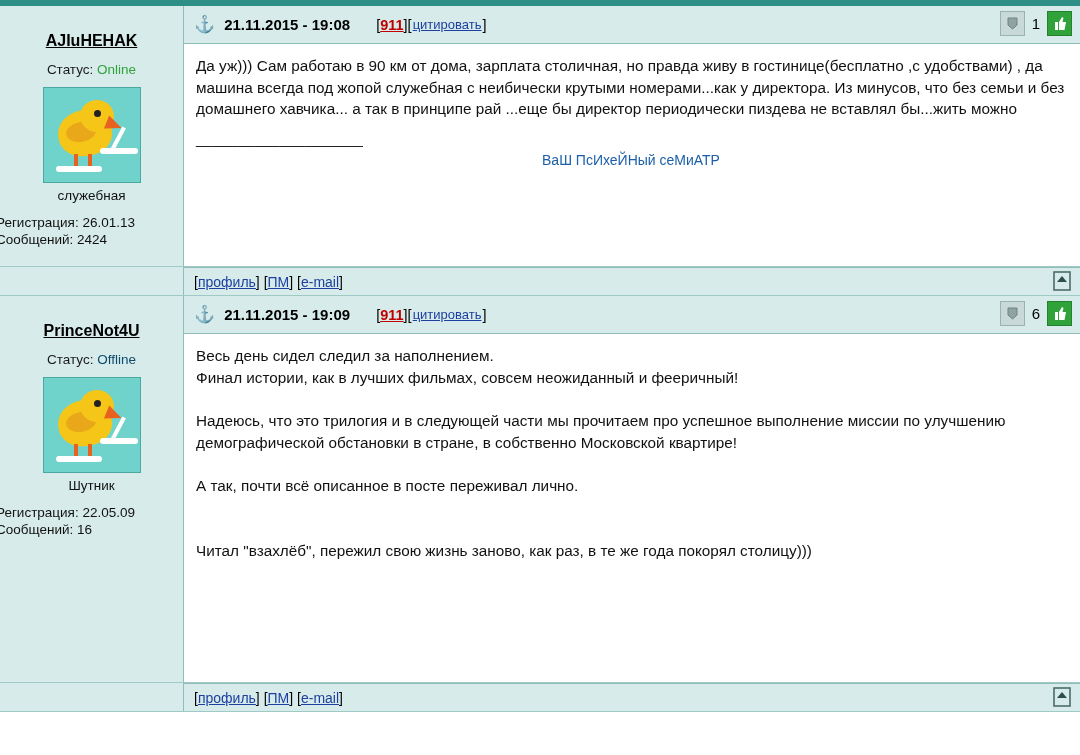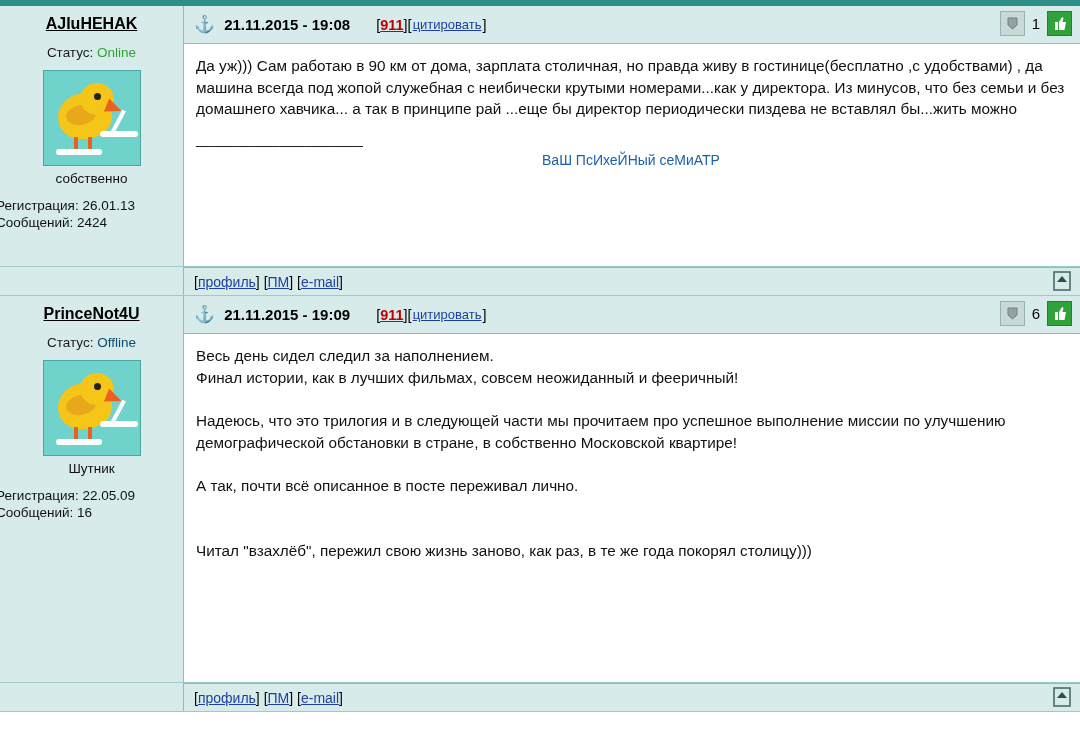--- a/index.html
+++ b/index.html
@@ -27,21 +27,21 @@
     display: flex;
     width: 100%;
     border-bottom: 1px solid #9fc9c4;
   }
   .author-col {
     width: 184px;
     min-width: 184px;
     background: #d7ecea;
     border-right: 1px solid #8fbdb8;
     text-align: center;
-    padding-top: 9px;
+    padding-top: 26px;
     position: relative;
   }
   .author-name {
     font-weight: bold;
     font-size: 16px;
     color: #000;
     text-decoration: underline;
     display: inline-block;
     margin-bottom: 12px;
     cursor: pointer;
@@ -287,21 +287,21 @@
         <div class="bird-wing"></div>
         <div class="bird-head"></div>
         <div class="bird-eye"></div>
         <div class="bird-beak"></div>
         <div class="bird-foot"></div>
         <div class="bird-foot2"></div>
         <div class="line line1"></div>
         <div class="line line2"></div>
         <div class="straw"></div>
       </div>
-      <div class="nickname-sub">собственно</div>
+      <div class="nickname-sub">служебная</div>
       <div class="reg-info">Регистрация: 26.01.13</div>
       <div class="reg-info">Сообщений: 2424</div>
     </div>
 
     <div class="body-col">
       <div class="post-header">
         <span class="anchor-icon">⚓</span>
         <span class="post-date">21.11.2015 - 19:08</span>
         <span class="bracket">[</span>
         <span class="post-num">911</span>

